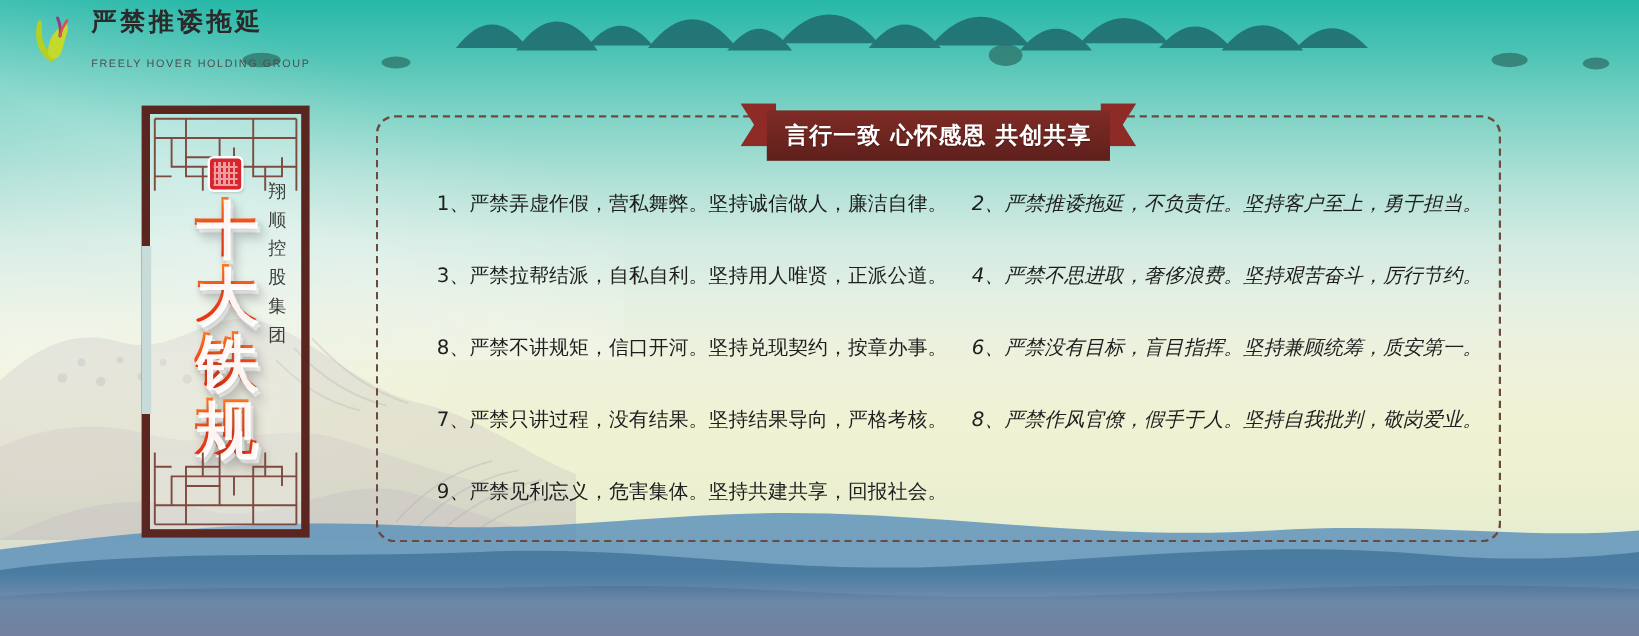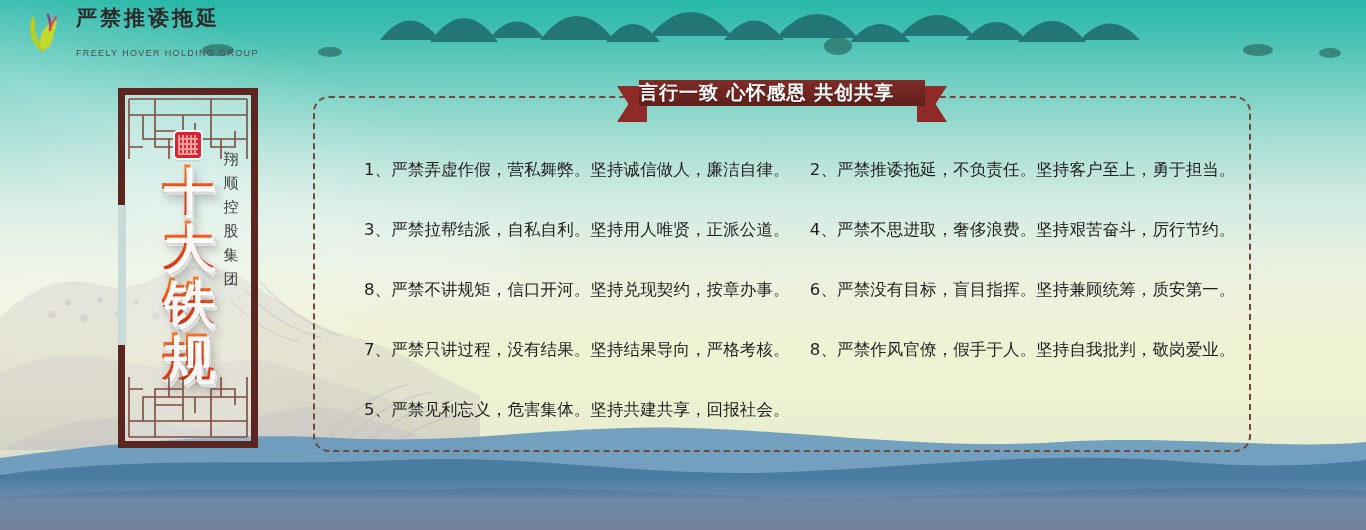--- a/index.html
+++ b/index.html
@@ -132,44 +132,44 @@
   
   #ribbon{
     position:absolute;left:617px;top:80px;width:330px;height:42px;
   }
   #ribbon .tail{
     position:absolute;top:6px;width:30px;height:36px;background:#8e2b27;
   }
   #ribbon .tail.l{left:0;clip-path:polygon(0 0,100% 0,100% 100%,0 100%,38% 50%);}
   #ribbon .tail.r{right:0;clip-path:polygon(0 0,100% 0,62% 50%,100% 100%,0 100%);}
   #ribbon .body{
-    position:absolute;left:22px;right:22px;top:0;height:26px;
+    position:absolute;left:22px;right:22px;top:12px;height:42px;
     background:linear-gradient(180deg,#7f2b26 0%,#6e2520 55%,#5e1f1b 100%);
-    display:flex;align-items:center;
+    display:flex;align-items:center;justify-content:center;
   }
   #ribbon .body .txt{
     color:#fff;font-size:19px;font-weight:700;letter-spacing:1px;white-space:nowrap;
     font-family:"DejaVu Sans","Liberation Sans",sans-serif;
     text-shadow:0 1px 1px rgba(0,0,0,.35);
   }
 
   
   #rules{
     position:absolute;left:336px;top:140px;width:910px;
   }
   .rule-row{
     display:flex;height:60px;align-items:center;margin-left:28px;
   }
   .rule{
     font-size:16.5px;color:#1e1e1e;white-space:nowrap;
     font-family:"DejaVu Sans","Liberation Sans",sans-serif;
     font-weight:500;letter-spacing:.1px;
   }
   .rule.left{width:460px;}
-  .rule.right{width:450px;}
+  .rule.right{width:450px;font-style:italic;}
 </style>
 </head>
 <body>
 
 <div id="stage">
 
   <div class="bg-layer haze-right"></div>
   <div class="bg-layer haze-left"></div>
 
   <svg class="bg-layer ink-left" viewBox="0 0 520 300" preserveAspectRatio="none">
@@ -317,17 +317,17 @@
     </div>
     <div class="rule-row">
       <div class="rule left">8、严禁不讲规矩，信口开河。坚持兑现契约，按章办事。</div>
       <div class="rule right">6、严禁没有目标，盲目指挥。坚持兼顾统筹，质安第一。</div>
     </div>
     <div class="rule-row">
       <div class="rule left">7、严禁只讲过程，没有结果。坚持结果导向，严格考核。</div>
       <div class="rule right">8、严禁作风官僚，假手于人。坚持自我批判，敬岗爱业。</div>
     </div>
     <div class="rule-row">
-      <div class="rule left">5、严禁见利忘义，危害集体。坚持共建共享，回报社会。</div>
+      <div class="rule left">9、严禁见利忘义，危害集体。坚持共建共享，回报社会。</div>
     </div>
   </div>
 
 </div>
 
 </body></html>

